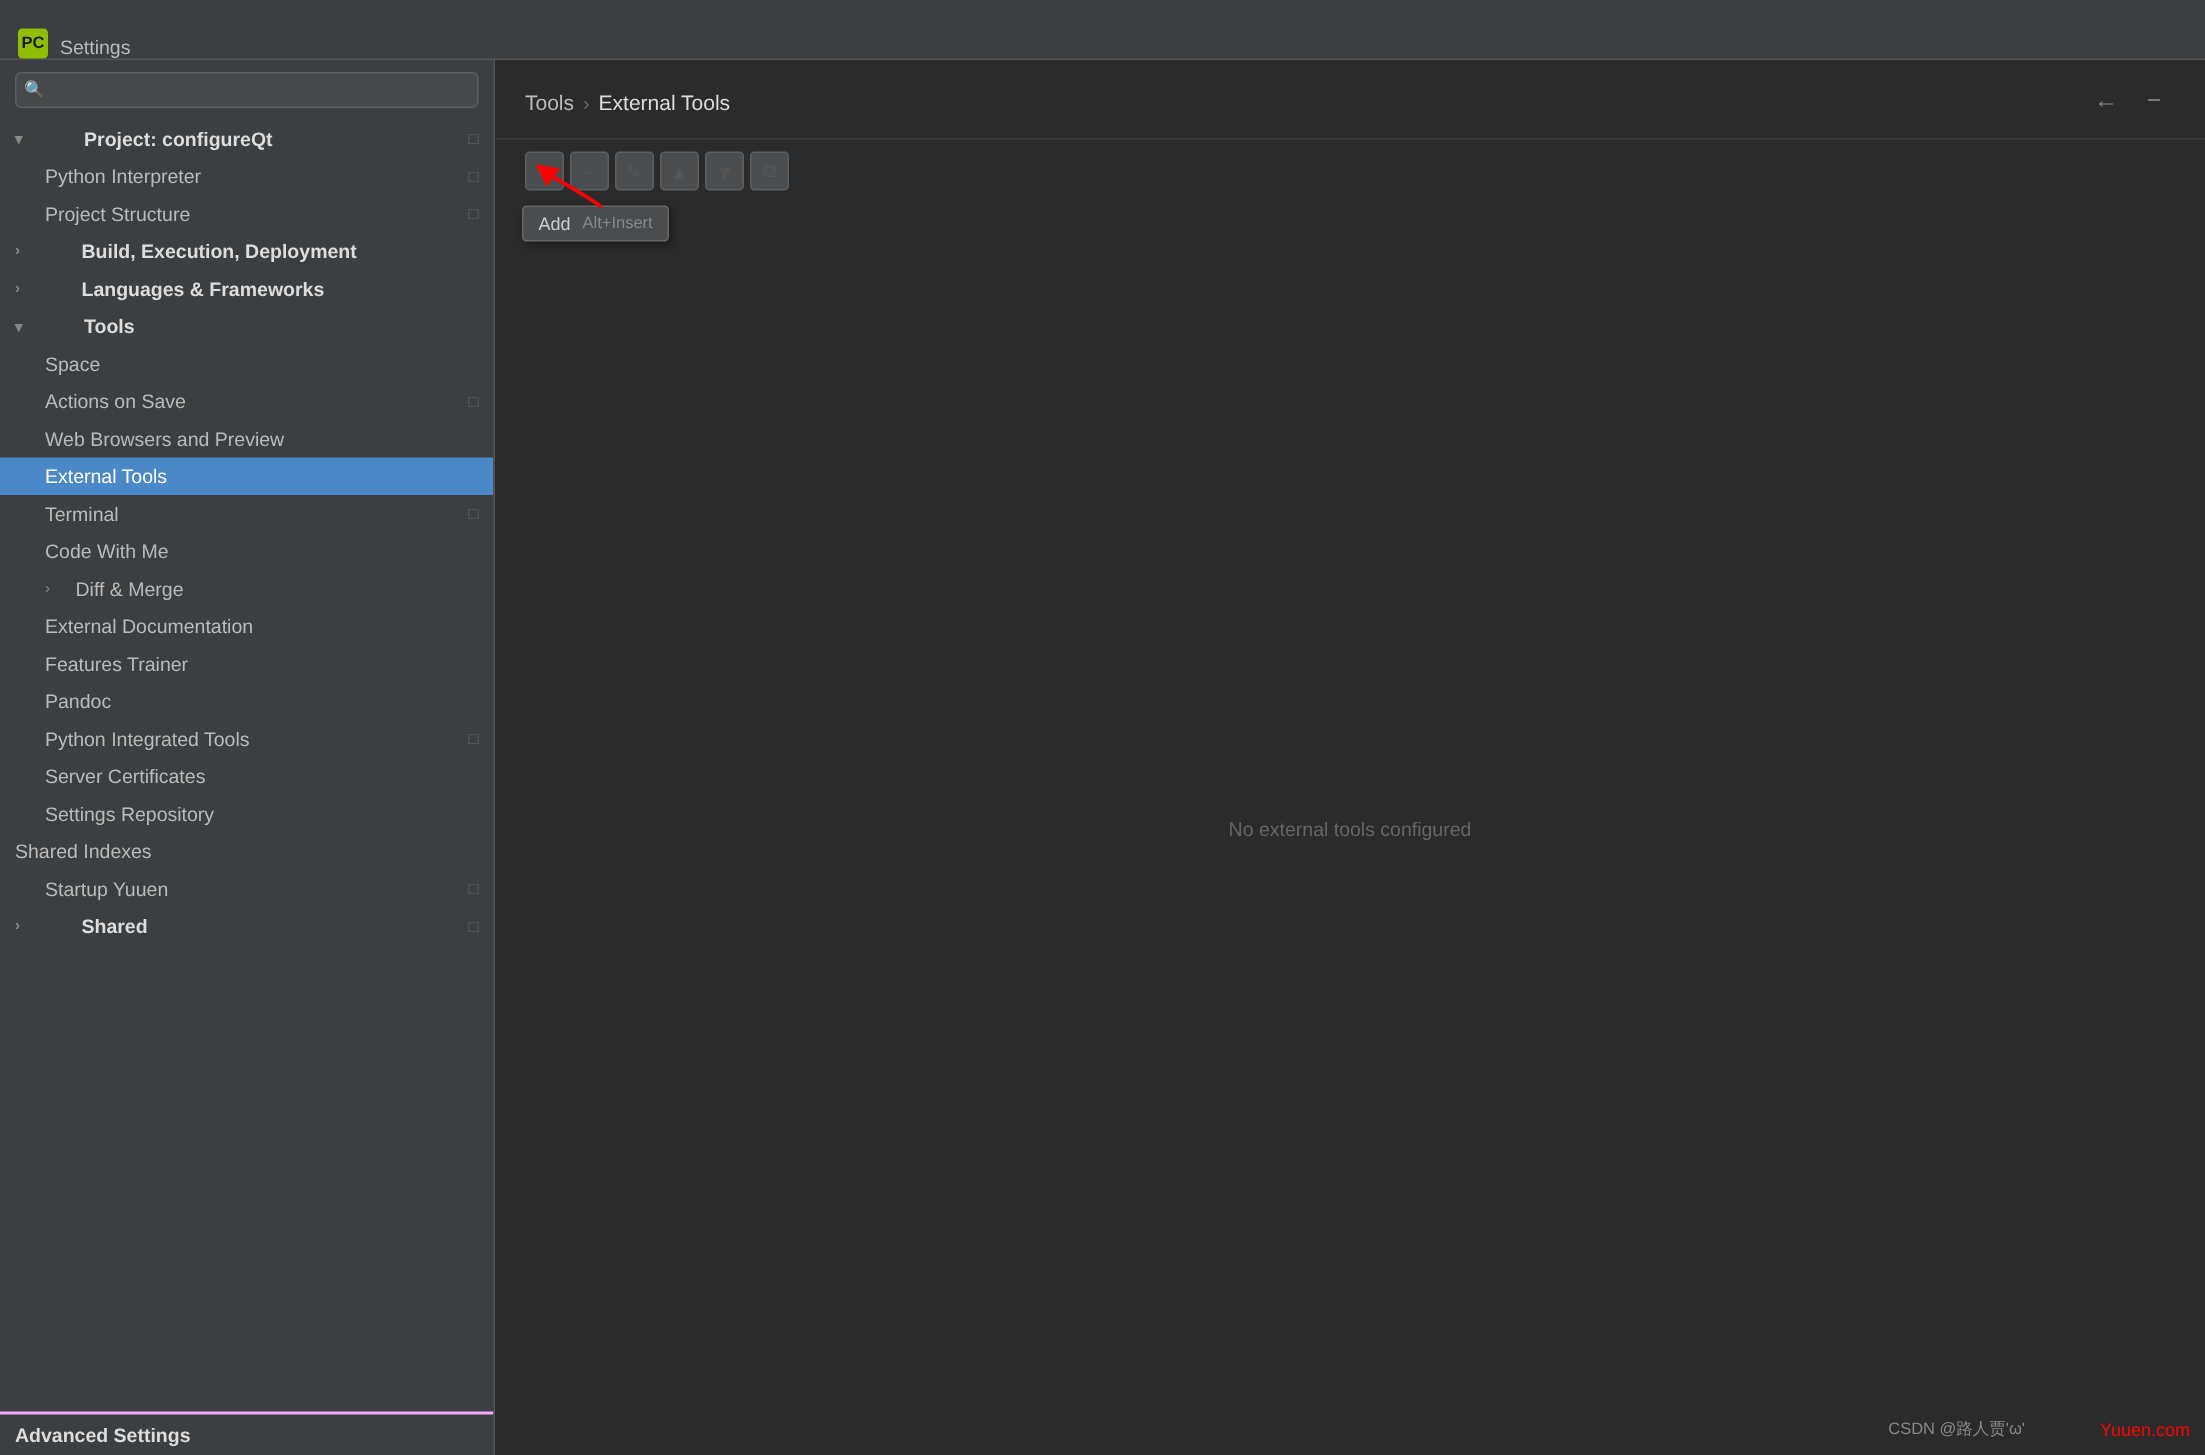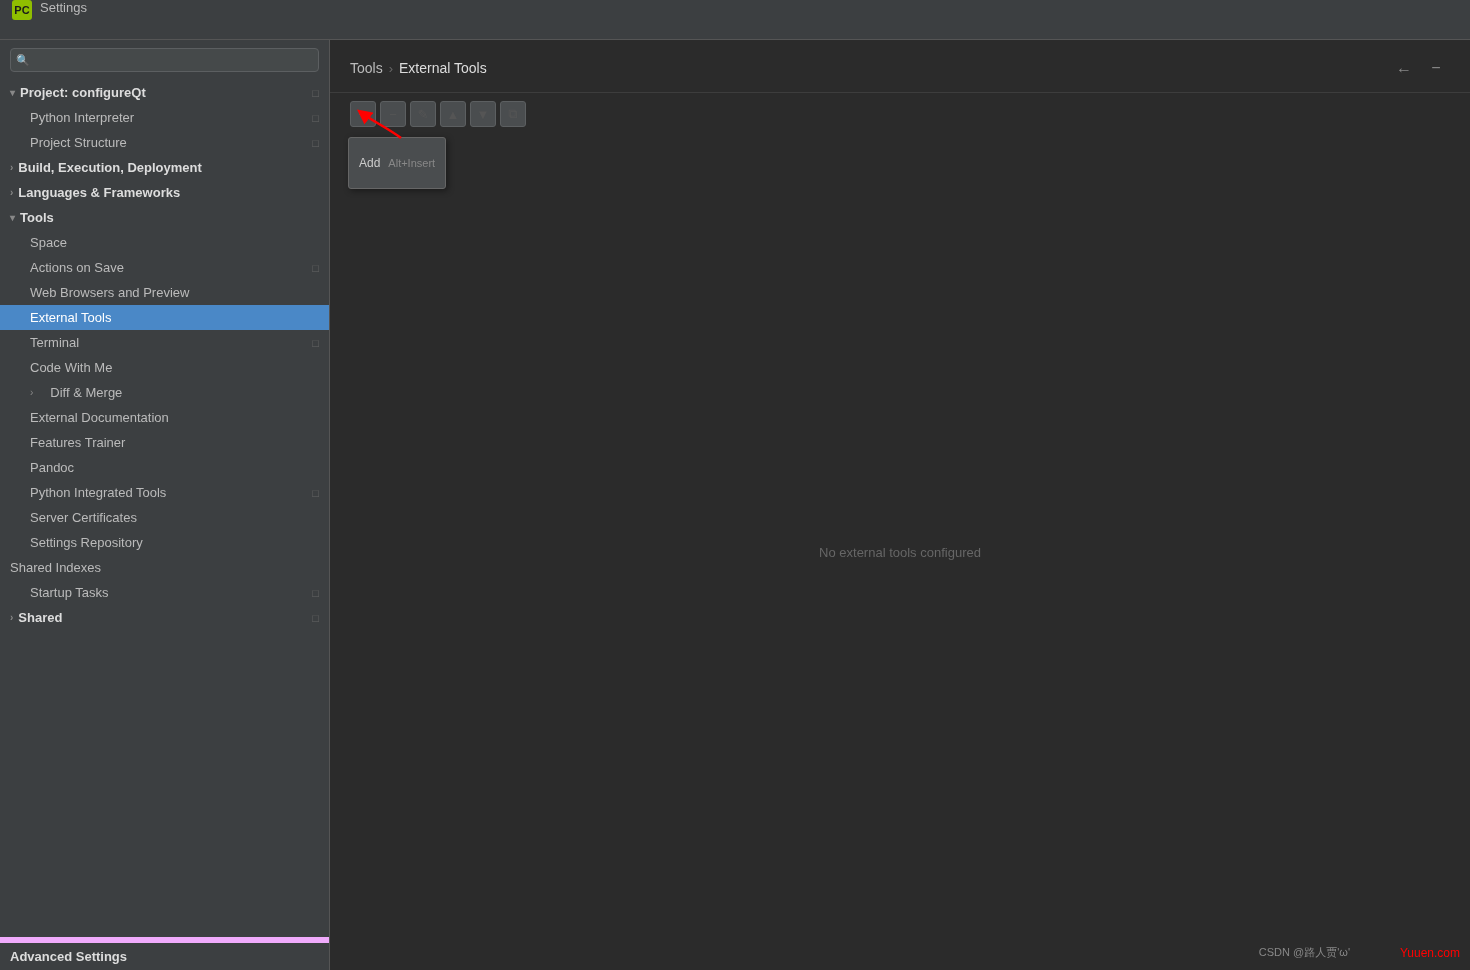--- a/index.html
+++ b/index.html
@@ -12,21 +12,21 @@
       height: 970px;
       overflow: hidden;
       display: flex;
       flex-direction: column;
     }
     
     .title-bar {
       height: 40px;
       background: #3c3f41;
       display: flex;
-      align-items: flex-start;
+      align-items: flex-end;
       padding: 0 12px;
       gap: 8px;
       flex-shrink: 0;
       border-bottom: 1px solid #555;
     }
     .title-bar-icon {
       width: 20px;
       height: 20px;
       background: #8fbe00;
       border-radius: 3px;
@@ -97,20 +97,21 @@
       padding: 5px 10px;
       cursor: pointer;
       color: #bbb;
       position: relative;
       user-select: none;
     }
     .sidebar-item.active { background: #4a88c7; color: #fff; }
     .sidebar-item.section-header {
       font-weight: bold;
       color: #ddd;
+      gap: 36px;
     }
     .chevron {
       font-size: 10px;
       margin-right: 5px;
       color: #888;
     }
     .chevron.down::before { content: '▾'; }
     .chevron.right::before { content: '›'; }
     .sidebar-item-label {
       flex: 1;
@@ -173,21 +174,21 @@
     }
     .toolbar-btn.disabled { color: #555; cursor: default; }
     
     .add-tooltip {
       position: absolute;
       top: 42px;
       left: 20px;
       background: #4a4d4f;
       border: 1px solid #666;
       border-radius: 3px;
-      padding: 18px 10px;
+      padding: 4px 10px;
       font-size: 12px;
       color: #ccc;
       display: flex;
       align-items: center;
       gap: 8px;
       white-space: nowrap;
       z-index: 100;
       box-shadow: 2px 2px 6px rgba(0,0,0,0.4);
     }
     .add-tooltip .shortcut {
@@ -233,21 +234,21 @@
     }
     .csdn-badge {
       position: fixed;
       bottom: 10px;
       right: 120px;
       color: #888;
       font-size: 11px;
     }
     
     .sidebar-bottom {
-      border-top: 6px solid #f0abfc;
+      border-top: 2px solid #f0abfc;
       padding: 6px 10px;
       color: #ddd;
       font-weight: bold;
       cursor: pointer;
     }
   </style>
 </head>
 <body>
 
 <div class="title-bar">
@@ -339,21 +340,21 @@
       <div class="sidebar-item" style="padding-left:30px;">
         <span class="sidebar-item-label">Server Certificates</span>
       </div>
       <div class="sidebar-item" style="padding-left:30px;">
         <span class="sidebar-item-label">Settings Repository</span>
       </div>
       <div class="sidebar-item" style="">
         <span class="sidebar-item-label">Shared Indexes</span>
       </div>
       <div class="sidebar-item" style="padding-left:30px;">
-        <span class="sidebar-item-label">Startup Tasks</span>
+        <span class="sidebar-item-label">Startup Yuuen</span>
         <span class="sidebar-badge">□</span>
       </div>
 
       <div class="sidebar-item section-header">
         <span class="chevron right"></span>
         <span class="sidebar-item-label">Shared</span>
         <span class="sidebar-badge">□</span>
       </div>
 
     </div>

